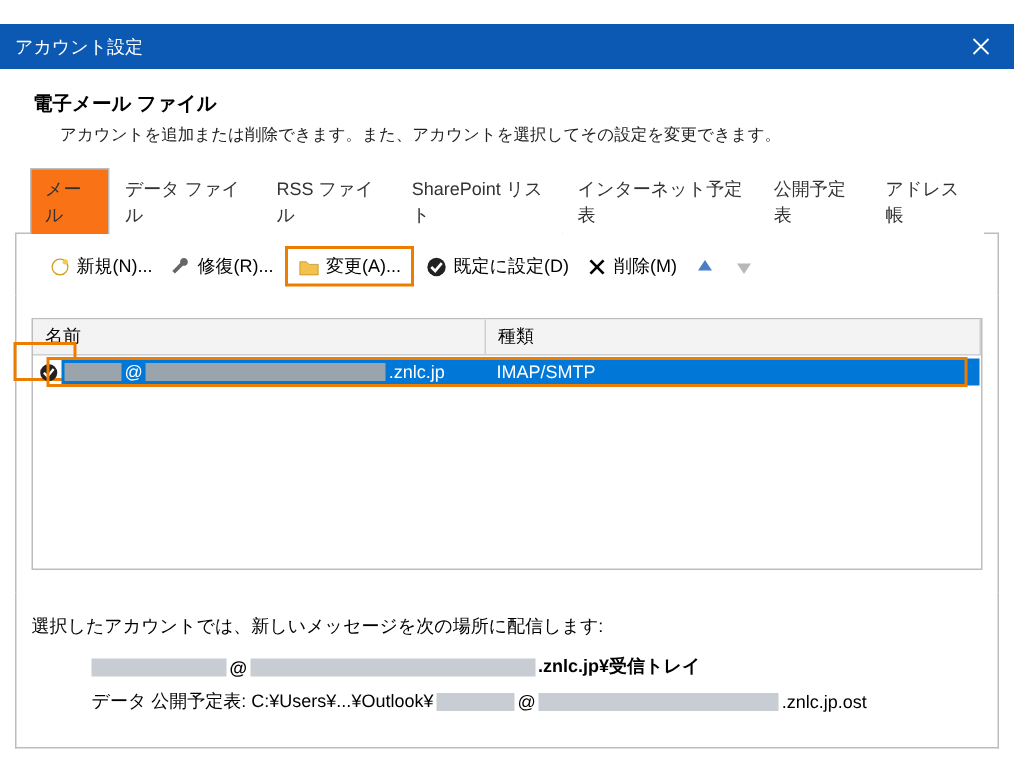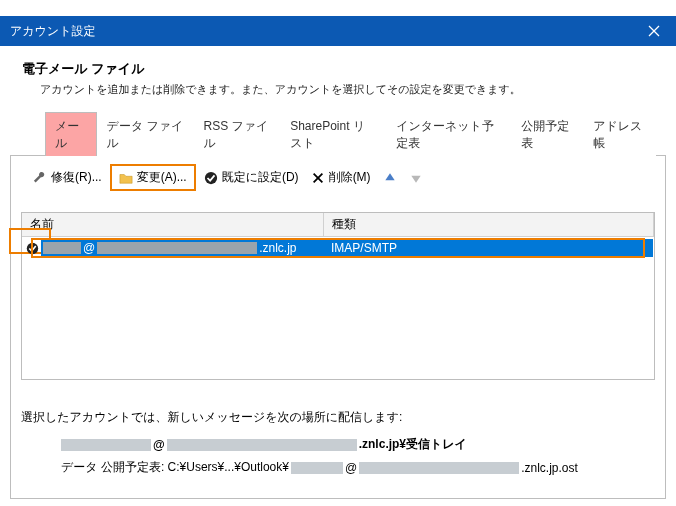--- a/index.html
+++ b/index.html
@@ -9,21 +9,21 @@
 .titlebar .title { font-size: 12px; }
 .titlebar .close { width: 24px; height: 24px; display: flex; align-items: center; justify-content: center; cursor: pointer; }
 .titlebar .close svg { stroke: #fff; }
 
 .header { padding: 14px 22px 14px 22px; }
 .header .h-title { font-weight: bold; font-size: 13px; margin-bottom: 4px; }
 .header .h-sub { font-size: 11px; padding-left: 18px; color: #222; }
 
 .tabs { display: flex; border-bottom: 1px solid #bdbdbd; padding: 0 10px; margin: 0 10px; gap: 0; font-size: 12px; }
 .tab { padding: 5px 9px 4px; border: 1px solid transparent; border-bottom: none; position: relative; bottom: -1px; cursor: pointer; color: #333; background: #fff; }
-.tab.active { border-color: #bdbdbd; background: #fca5a5; margin-left: 25px; }
+.tab.active { border-color: #bdbdbd; background: #f97316; }
 .hl-tab { position: absolute; border: 2px solid #ed7d00; left: 9px; top: 117px; width: 42px; height: 26px; pointer-events:none; }
 
 .toolbar { display: flex; align-items: center; gap: 4px; padding: 8px 6px 6px 18px; margin: 0 10px; border-left:1px solid #bdbdbd; border-right:1px solid #bdbdbd; font-size: 12px; }
 .tbtn { display: inline-flex; align-items: center; gap: 4px; padding: 2px 4px; cursor: pointer; }
 .tbtn.disabled { color: #888; }
 .tbtn svg { width: 14px; height: 14px; }
 .hl-change { border: 2px solid #ed7d00; padding: 1px 3px; }
 
 .listwrap { margin: 0 10px; border-left:1px solid #bdbdbd; border-right:1px solid #bdbdbd; padding: 15px 10px; }
 .list { border: 1px solid #bdbdbd; height: 168px; }
@@ -75,20 +75,27 @@
   <div class="tab">RSS ファイル</div>
   <div class="tab">SharePoint リスト</div>
   <div class="tab">インターネット予定表</div>
   <div class="tab">公開予定表</div>
   <div class="tab">アドレス帳</div>
 </div>
 <div class="hl-tab"></div>
 </div>
 
 <div class="toolbar">
+  <span class="tbtn">
+    <svg viewBox="0 0 16 16">
+        <circle cx="8" cy="8" r="6" fill="#fff" stroke="#d4a017"></circle>
+        <circle cx="12" cy="4" r="2" fill="#f7c948"></circle>
+      </svg>
+    <span>新規(N)...</span>
+  </span>
   <span class="tbtn">
     <svg viewBox="0 0 16 16">
         <path d="M3 13 L9 7 A3 3 0 1 0 7 5 L1 11 Z" fill="#666"></path>
       </svg>
     <span>修復(R)...</span>
   </span>
   <span class="hl-change">
     <span class="tbtn">
       <svg viewBox="0 0 16 16">
           <path d="M1 4 h5 l2 2 h7 v8 h-14 z" fill="#f2c14e" stroke="#b8860b" stroke-width="0.5"></path>

